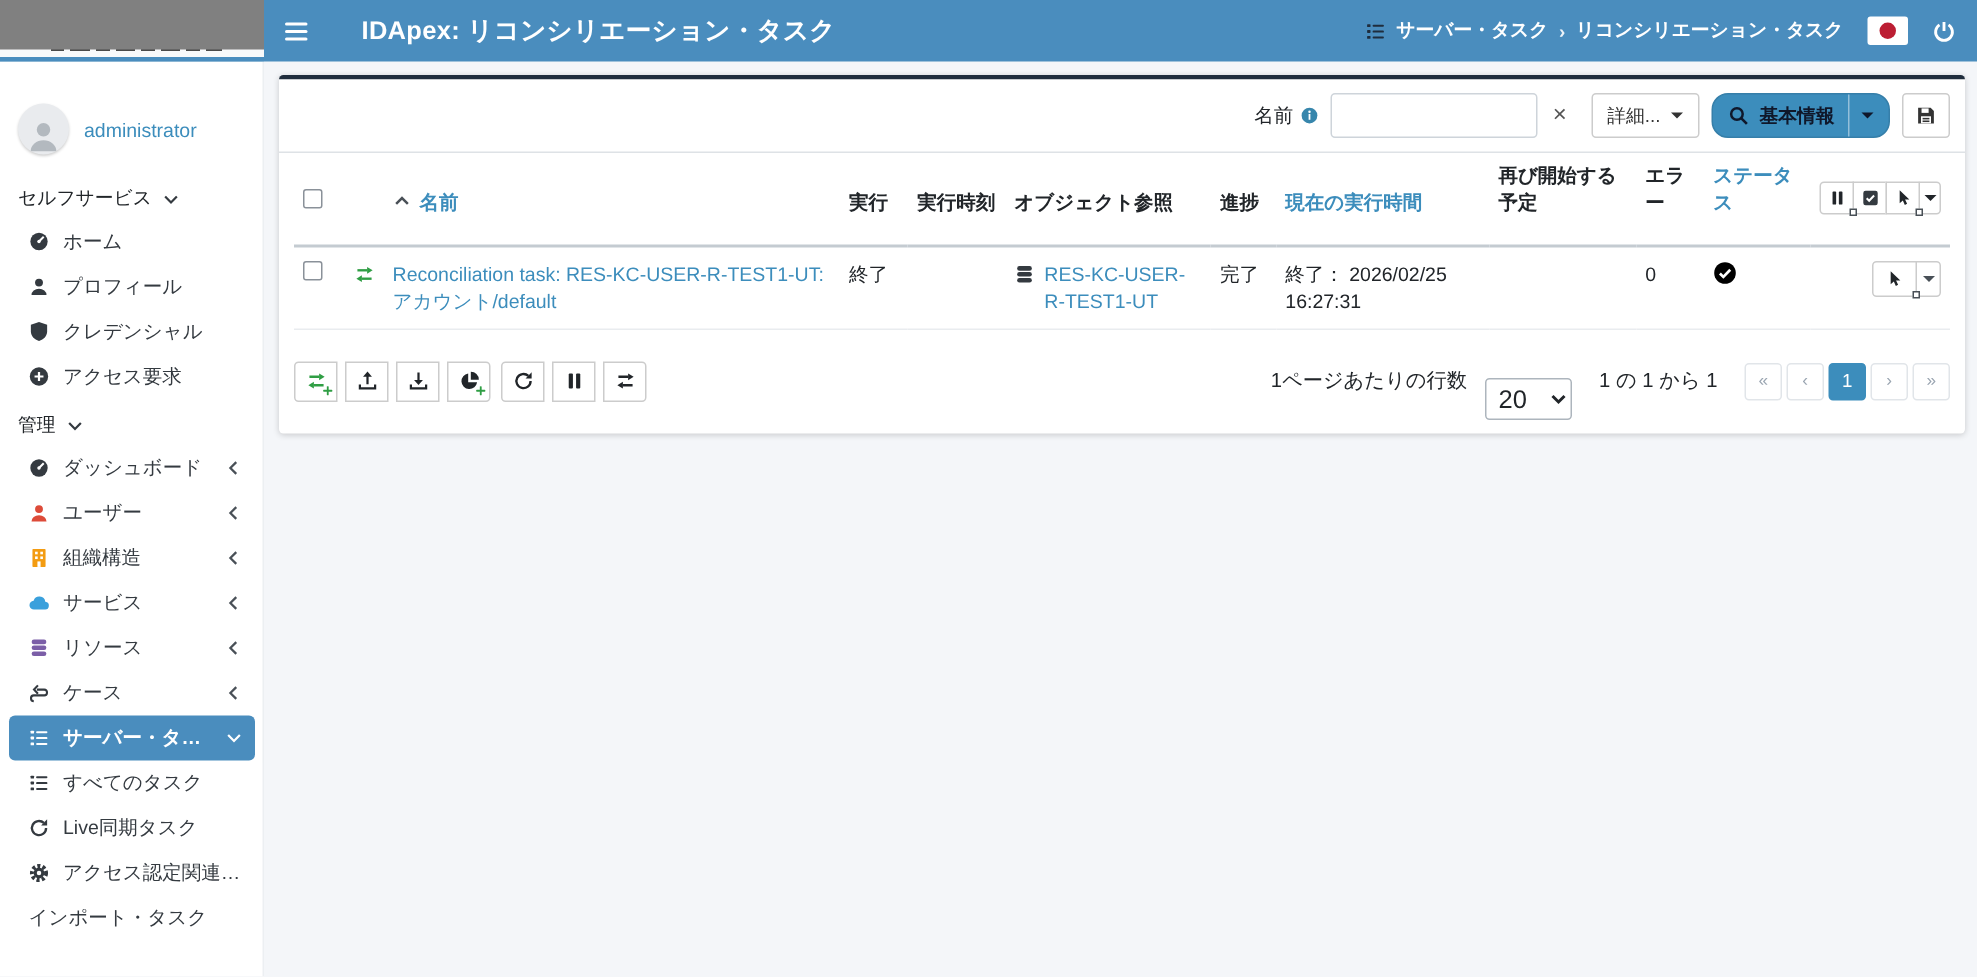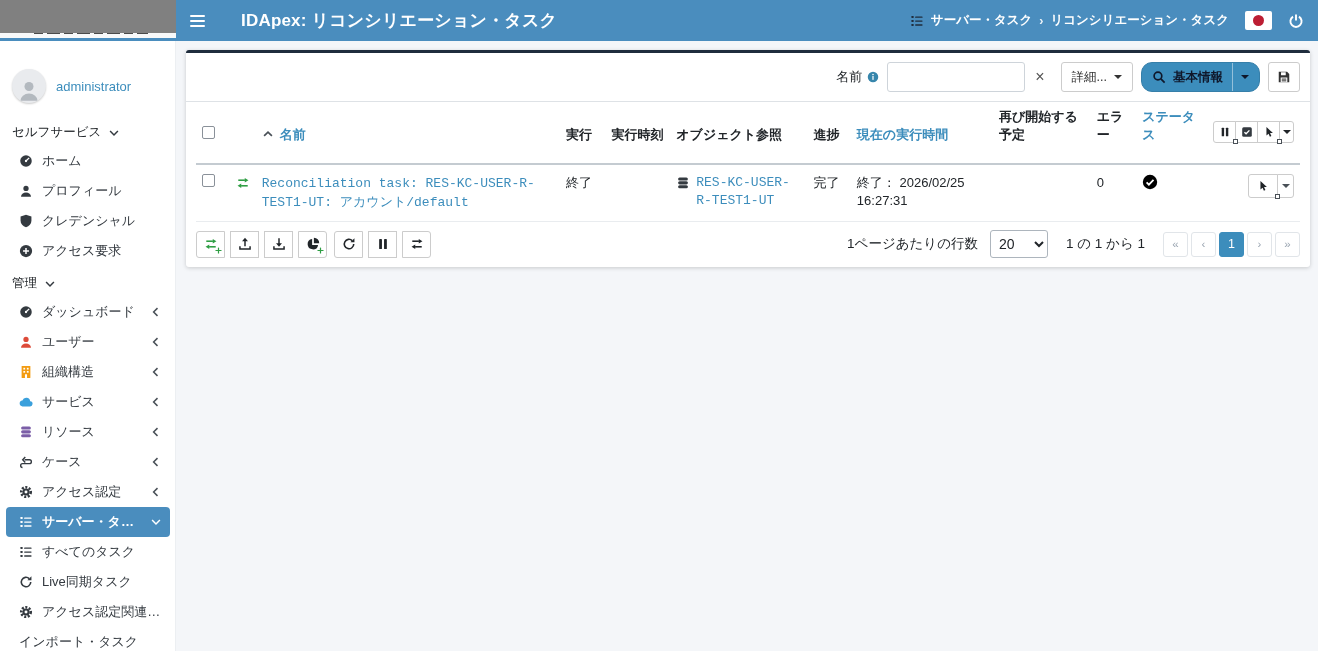--- a/index.html
+++ b/index.html
@@ -76,21 +76,21 @@
     border-top:4px solid currentColor; display:inline-block; }
   .btn-sq { width:32px; justify-content:center; padding:0; }
 
   table.grid { width:1104px; margin:0 10px; border-collapse:collapse; font-size:13px; }
   .grid thead th { text-align:left; vertical-align:bottom; padding:6px 6px 20px 6px;
     border-bottom:2px solid #c4cbd1; font-weight:700; color:#212529; line-height:1.35; }
   .grid thead th.sortable { color:#3c8dbc; cursor:pointer; }
   .grid tbody td { padding:9px 6px; vertical-align:top; border-bottom:1px solid #e9ecef; line-height:1.4; }
   .sort-wrap { display:flex; align-items:center; gap:6px; }
   .sort-ic { color:#495057; }
-  a.lnk { color:#3c8dbc; text-decoration:none; cursor:pointer; word-break:break-word;font-family:Liberation Mono, monospace; }
+  a.lnk { color:#3c8dbc; text-decoration:none; cursor:pointer; word-break:break-word; }
   .cbx { width:13px; height:13px; border:1px solid #8a9199; border-radius:2px; background:#fff;
     display:inline-block; cursor:pointer; }
   .objref { display:flex; gap:6px; align-items:flex-start; }
   .objref .ic { margin-top:2px; color:#343a40; }
   .status-ok { color:#28a745; }
 
   .btn-group { display:inline-flex; }
   .btn-group .gbtn { border:1px solid #ccc; background:#fff; display:inline-flex;
     align-items:center; justify-content:center; cursor:pointer; color:#212529; margin-left:-1px; }
   .btn-group .gbtn:first-child { margin-left:0; border-radius:3px 0 0 3px; }
@@ -102,21 +102,21 @@
   .ico-stack { position:relative; display:inline-flex; }
   .plus-mini { position:absolute; right:-4px; bottom:-3px; width:7px; height:7px; color:#2f9e44; }
   .subbox { position:absolute; right:-3px; bottom:-2px; width:5px; height:5px;
     border:1px solid #495057; background:#fff; }
 
   .card-footer { display:flex; align-items:center; padding:8px 10px 9px 10px; }
   .toolbar { display:flex; gap:6px; }
   .toolbar .gbtn { width:29px; height:27px; }
   .paging { margin-left:auto; display:flex; align-items:center; gap:12px; font-size:13.5px; }
   .psize { height:28px; width:58px; border:1px solid #adb5bd; border-radius:3px;
-    font-size:14px; font-family:inherit; color:#212529; background:#fff; padding:0 4px; }
+    font-size:17px; font-family:inherit; color:#212529; background:#fff; padding:0 4px;margin-top:24px; }
   .pager { display:flex; gap:3px; }
   .pager .pbtn { min-width:25px; height:25px; border:1px solid #e1e5e9; background:#fff;
     border-radius:3px; color:#9aa5b1; font-size:11.5px; display:inline-flex;
     align-items:center; justify-content:center; cursor:pointer; font-family:inherit; }
   .pager .pbtn.active { background:#3c8dbc; border-color:#3c8dbc; color:#fff; font-size:12.5px; }
 </style>
 </head>
 <body>
 
 <svg width="0" height="0" style="position:absolute">
@@ -385,31 +385,20 @@
         <svg class="ic ic12">
           <use href="#i-angle-l"></use>
         </svg>
       </span>
   </div>
   <div class="side-item">
     <svg class="ic c-dark">
         <use href="#i-route"></use>
       </svg>
     <span class="lbl">ケース</span>
-    <span class="angle">
-        <svg class="ic ic12">
-          <use href="#i-angle-l"></use>
-        </svg>
-      </span>
-  </div>
-  <div class="side-item">
-    <svg class="ic c-dark">
-        <use href="#i-gear"></use>
-      </svg>
-    <span class="lbl">アクセス認定</span>
     <span class="angle">
         <svg class="ic ic12">
           <use href="#i-angle-l"></use>
         </svg>
       </span>
   </div>
   <div class="side-item active">
     <svg class="ic">
         <use href="#i-list"></use>
       </svg>

